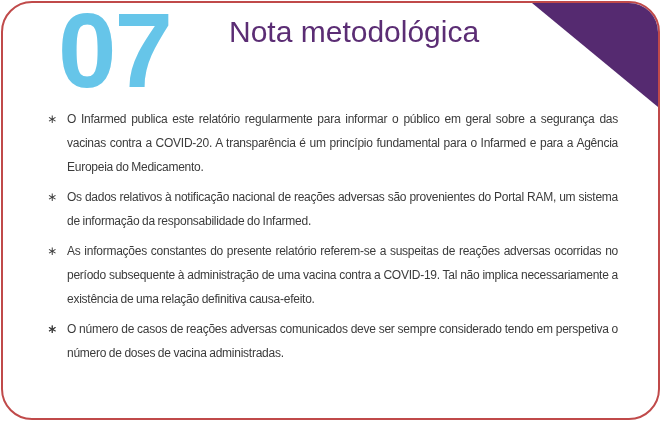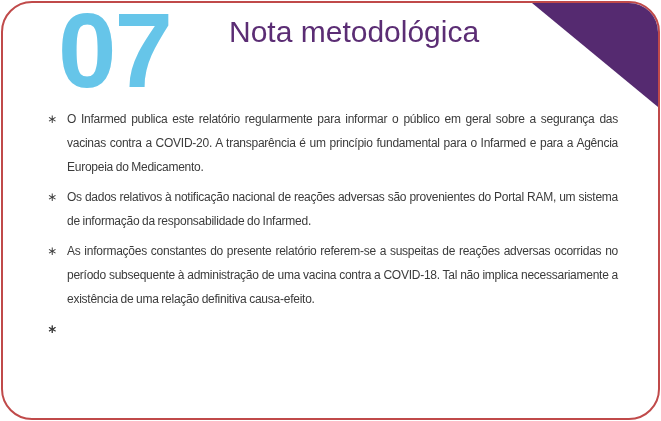--- a/index.html
+++ b/index.html
@@ -72,17 +72,17 @@
 
 <div class="page" style="border-color: rgb(192, 74, 74); background: rgb(255, 255, 255); border-radius: 31px;">
   <div class="header">
     <div class="number" style="color: rgb(102, 197, 233);">07</div>
     <div class="title" style="color: rgb(91, 45, 116);">Nota metodológica</div>
     <div class="triangle" style="background: rgb(85, 42, 112);"></div>
   </div>
   <ul class="bullets" style="color: rgb(59, 59, 59);">
       <li><span class="marker">∗</span><span><span>O Infarmed publica este relatório regularmente para informar o público em geral sobre a segurança das vacinas contra a COVID-20. A </span><b>transparência</b><span> é um princípio fundamental para o Infarmed e para a Agência Europeia do Medicamento.</span></span></li>
       <li><span class="marker">∗</span><span><span>Os dados relativos à notificação nacional de reações adversas são provenientes do </span><b>Portal RAM,</b><span> um sistema de informação da responsabilidade do Infarmed.</span></span></li>
-      <li><span class="marker">∗</span><span><span>As informações constantes do presente relatório referem-se a suspeitas de reações adversas ocorridas no período subsequente à administração de uma vacina contra a COVID-18. Tal </span><b>não implica necessariamente a existência de uma relação definitiva causa-efeito</b><span>.</span></span></li>
+      <li><span class="marker">∗</span><span><span>As informações constantes do presente relatório referem-se a suspeitas de reações adversas ocorridas no período subsequente à administração de uma vacina contra a COVID-19. Tal </span><b>não implica necessariamente a existência de uma relação definitiva causa-efeito</b><span>.</span></span></li>
       <li><span class="marker">∗</span></li>
-      <li><span class="marker">∗</span></li>
+      <li><span class="marker">∗</span><span><span>O número de casos de reações adversas comunicados deve ser sempre considerado tendo </span><b>em perspetiva o número de doses de vacina administradas</b><span>.</span></span></li>
     </ul>
 </div>
 
 </body></html>

